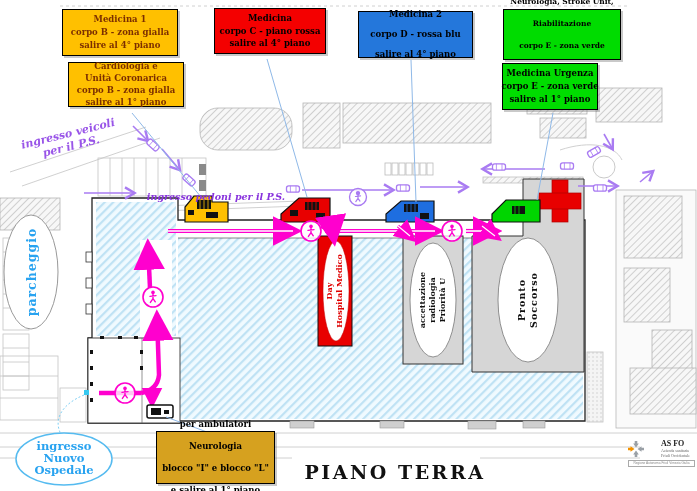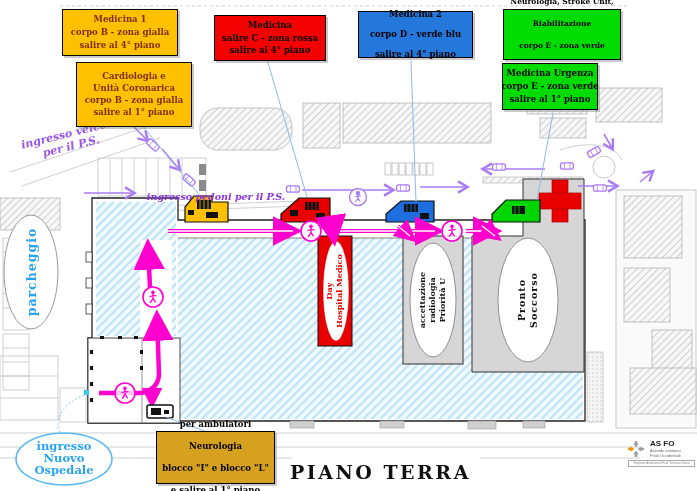--- a/index.html
+++ b/index.html
@@ -10,32 +10,32 @@
   .lbox{position:absolute;border:1.3px solid #000;box-shadow:2px 2px 0 rgba(120,120,120,.4);
         display:flex;flex-direction:column;justify-content:center;align-items:center;
         text-align:center;font-weight:bold;font-size:8.5px;line-height:1.05;gap:4px;padding:2px;box-sizing:border-box;}
   .lbox span{display:block;white-space:nowrap;}
   .yellow{background:#FFC000;color:#7B2E00;}
   .redbox{background:#F40000;color:#000;}
   .bluebox{background:#2477DB;color:#000;gap:11px;}
   .greenbox{background:#00DC00;color:#000;}
   .goldbox{background:#D6A11F;color:#000;}
   #box-medicina1{left:62px;top:9px;width:116px;height:47px;}
-  #box-cardiologia{left:76px;top:62px;width:116px;height:65px;gap:3px;}
-  #box-medicina-rossa{left:214px;top:15px;width:112px;height:46px;text-align:right;}
+  #box-cardiologia{left:68px;top:62px;width:116px;height:45px;gap:3px;}
+  #box-medicina-rossa{left:214px;top:8px;width:112px;height:46px;text-align:right;}
   #box-medicina2{left:358px;top:11px;width:115px;height:47px;}
   #box-neurologia{left:503px;top:9px;width:118px;height:51px;font-size:7.5px;gap:14px;}
   #box-med-urgenza{left:502px;top:63px;width:96px;height:47px;}
   #box-ambulatori{left:156px;top:431px;width:119px;height:53px;gap:13px;}
   
-  #title{position:absolute;left:290px;top:461px;width:210px;
+  #title{position:absolute;left:290px;top:461px;width:210px;text-align:center;
          font-weight:bold;font-size:19px;letter-spacing:2.5px;color:#111;}
   
   #logo{position:absolute;left:628px;top:440px;width:67px;font-family:"Liberation Sans",sans-serif;}
-  #logo .row{display:flex;align-items:center;gap:6px;}
+  #logo .row{display:flex;align-items:center;gap:17px;font-family:Liberation Serif, serif;}
   #logo .nm{font-weight:bold;font-size:8px;color:#222;line-height:1;}
   #logo .sub{font-size:4px;color:#666;line-height:1.25;}
   #logo .banner{margin-top:2px;border:0.5px solid #aaa;font-size:3.2px;color:#888;
                 text-align:center;padding:1px 0;line-height:1;}
 </style>
 </head>
 <body>
 
 <div id="page">
 
@@ -308,26 +308,26 @@
   <span>salire al 4° piano</span>
 </div>
 <div id="box-cardiologia" class="lbox yellow">
   <span>Cardiologia e</span>
   <span>Unità Coronarica</span>
   <span>corpo B - zona gialla</span>
   <span>salire al 1° piano</span>
 </div>
 <div id="box-medicina-rossa" class="lbox redbox">
   <span>Medicina</span>
-  <span>salire C - zona rossa</span>
+  <span>corpo C - piano rossa</span>
   <span>salire al 4° piano</span>
 </div>
 <div id="box-medicina2" class="lbox bluebox">
   <span>Medicina 2</span>
-  <span>corpo D - verde blu</span>
+  <span>corpo D - rossa blu</span>
   <span>salire al 4° piano</span>
 </div>
 <div id="box-neurologia" class="lbox greenbox">
   <span>Neurologia, Stroke Unit,</span>
   <span>Riabilitazione</span>
   <span>corpo E - zona verde</span>
   <span>salire al 4° piano</span>
 </div>
 <div id="box-med-urgenza" class="lbox greenbox">
   <span>Medicina Urgenza</span>

